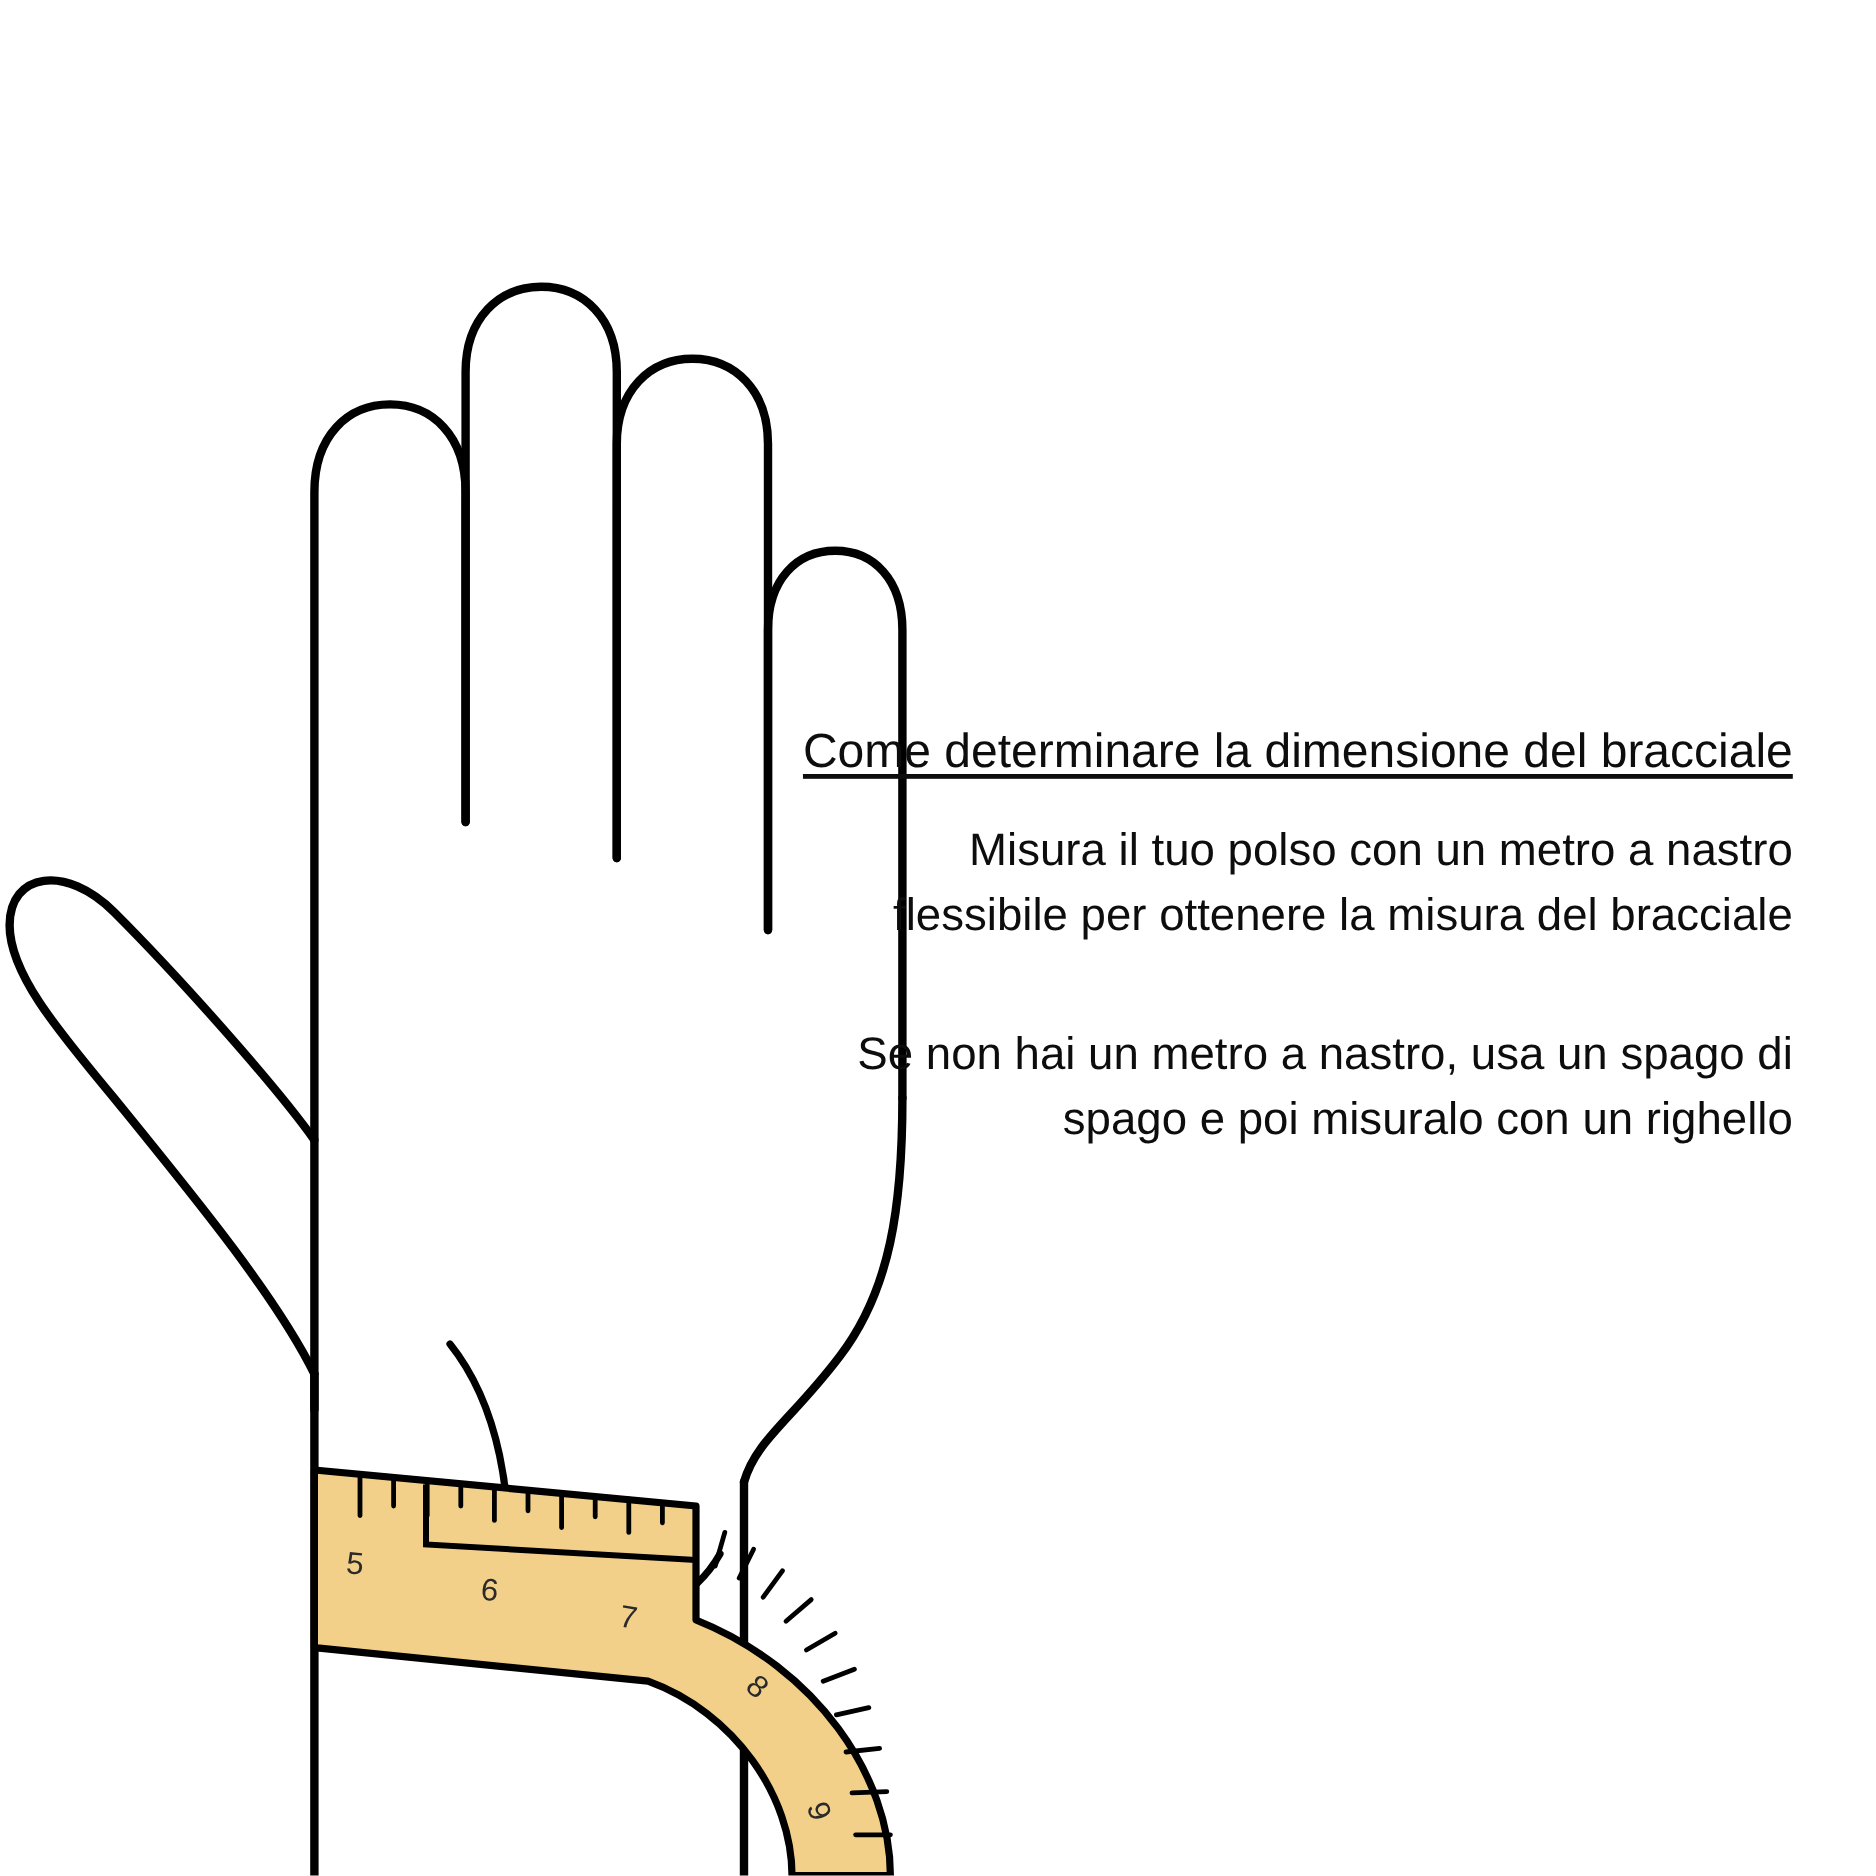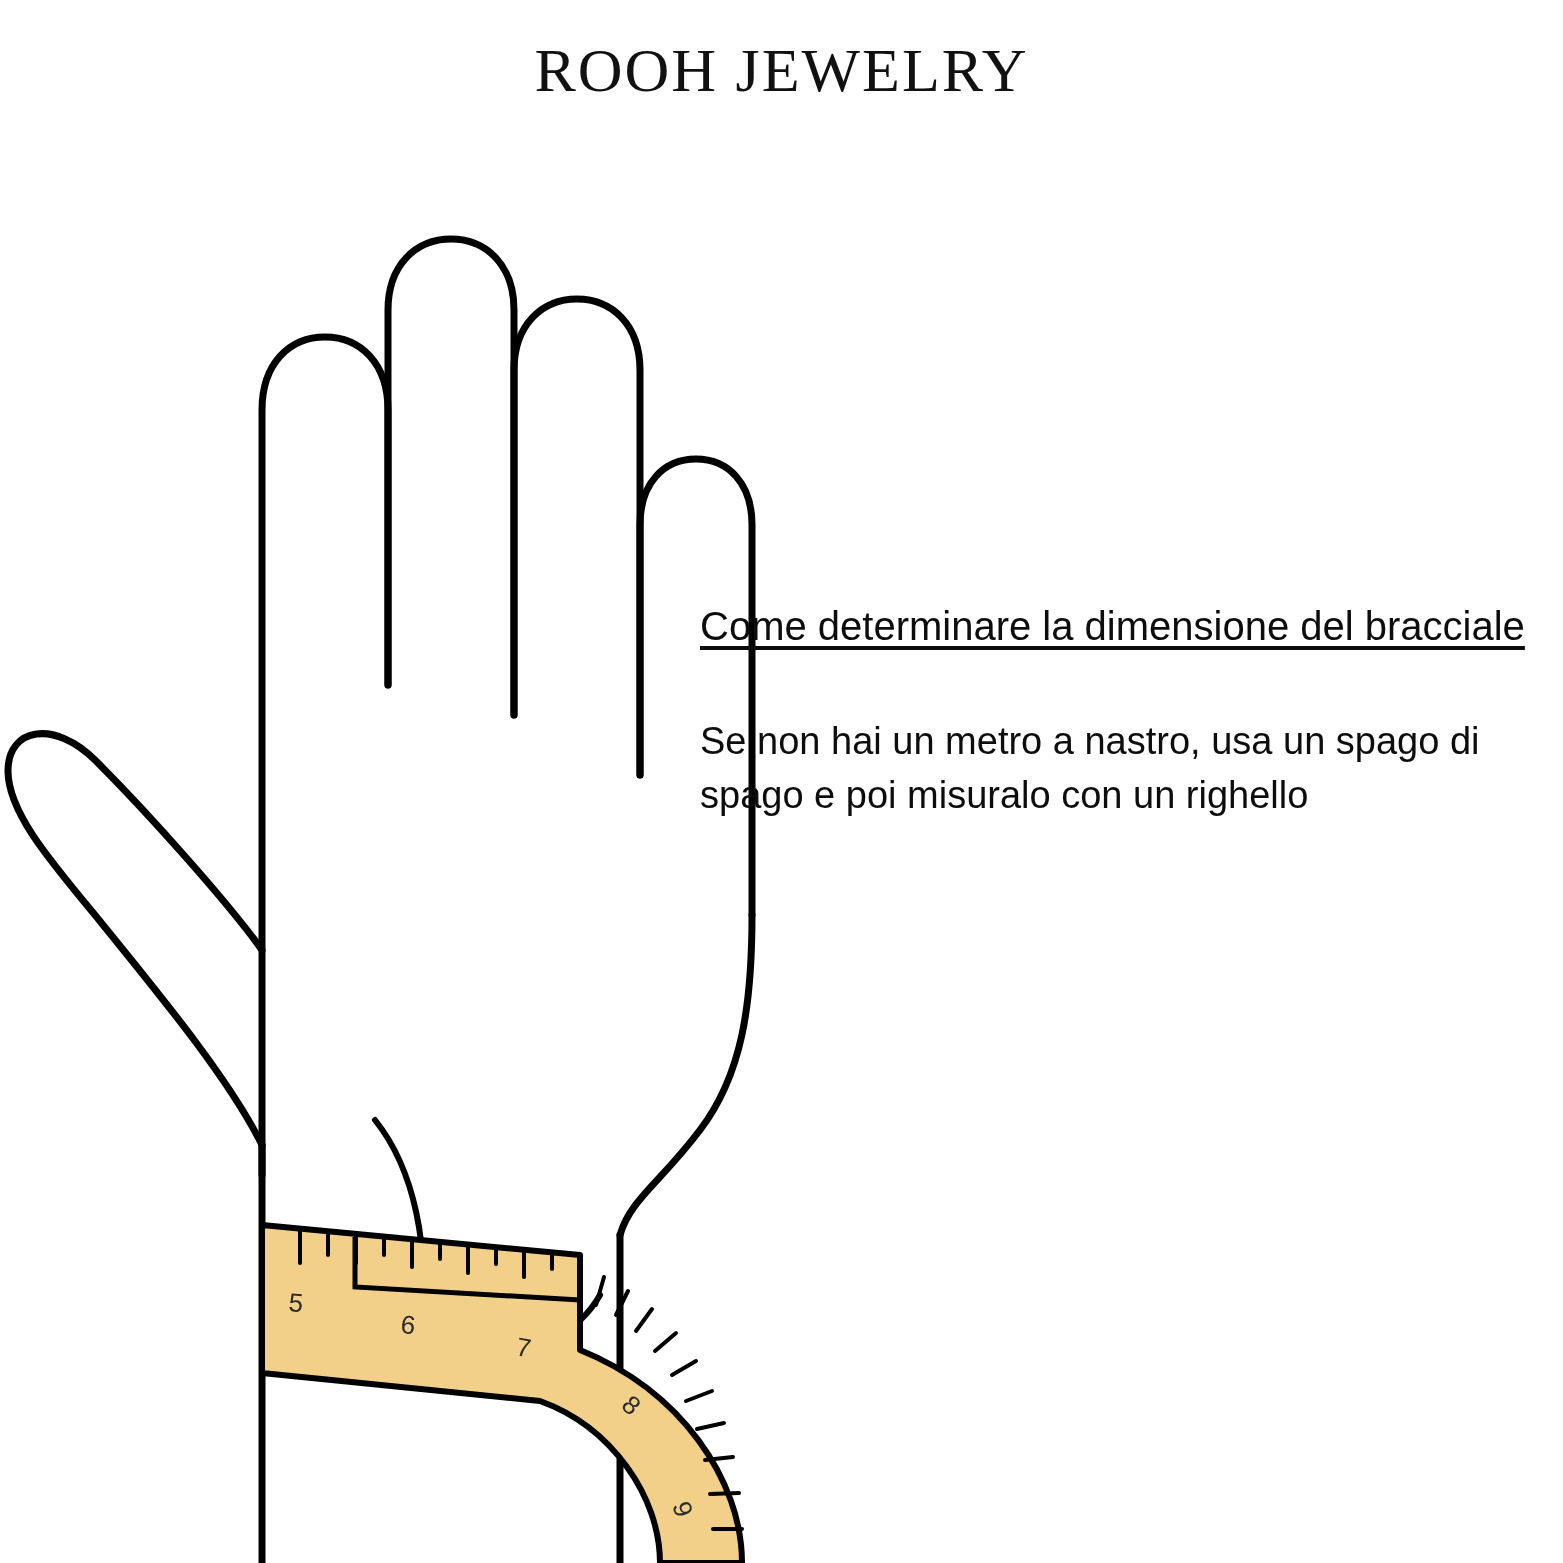--- a/index.html
+++ b/index.html
@@ -49,24 +49,24 @@
     width: 760px;
     height: 1348px;
   }
   .illustration svg {
     display: block;
   }
 
   
   .copy {
     position: absolute;
-    left: 700px;
+    left: 664px;
     top: 600px;
     width: 830px;
-    text-align: left;
+    text-align: right;
   }
   .copy h2 {
     margin: 0 0 6px 0;
     font-weight: 400;
     font-size: 40px;
     line-height: 1.32;
     text-decoration: underline;
     text-underline-offset: 6px;
     color: #0d0d0d;
   }
@@ -77,21 +77,20 @@
     color: #0d0d0d;
   }
   .copy p.gap-big {
     margin-top: 62px;
   }
 </style>
 </head>
 <body>
 
 <div class="brand-block">
-  <div class="brand-title">ROOH JEWELRY</div>
 </div>
 
 <div class="illustration">
   <svg width="760" height="1348" viewBox="0 0 760 1348" xmlns="http://www.w3.org/2000/svg">
     <g fill="none" stroke="#000000" stroke-width="7" stroke-linecap="round" stroke-linejoin="round">
 
       <path d="M262 960 L262 195 C262 148 290 122 325 122 C360 122 388 148 388 195 L388 470"></path>
 
       <path d="M388 470 L388 95 C388 50 416 24 451 24 C486 24 514 50 514 95 L514 500"></path>
 
@@ -155,14 +154,15 @@
         <text x="620" y="1192" transform="rotate(42 620 1192)">8</text>
         <text x="672" y="1290" transform="rotate(72 672 1290)">9</text>
         <text x="690" y="1400" transform="rotate(86 690 1400)">10</text>
       </g>
     </g>
   </svg>
 </div>
 
 <div class="copy">
   <h2>Come determinare la dimensione del bracciale</h2>
+  <p>Misura il tuo polso con un metro a nastro flessibile per ottenere la misura del bracciale</p>
   <p class="gap-big">Se non hai un metro a nastro, usa un spago di spago e poi misuralo con un righello</p>
 </div>
 
 </body></html>

